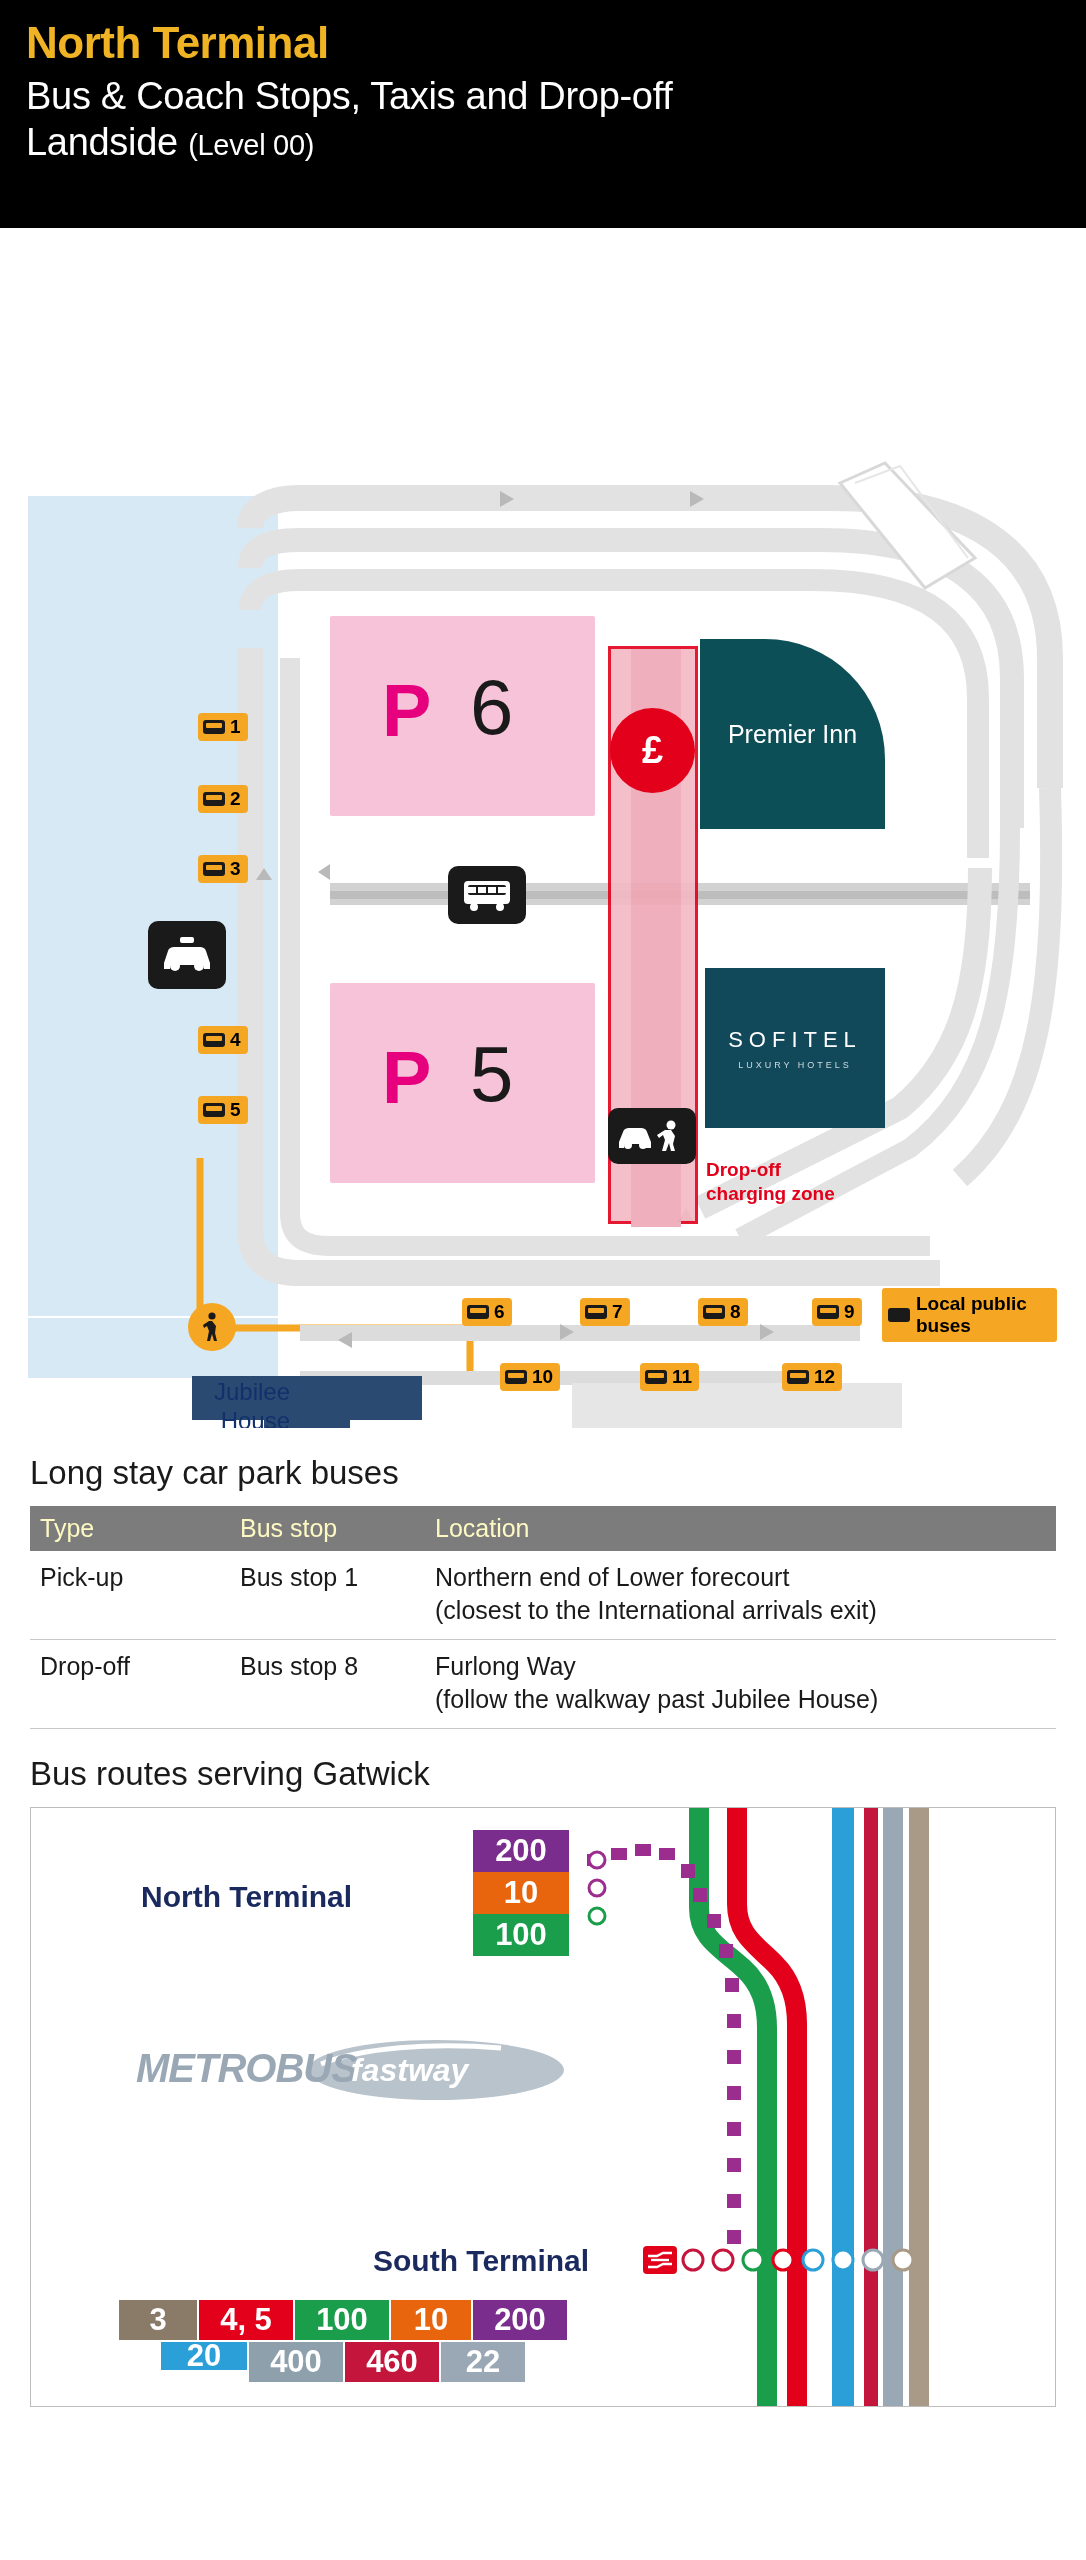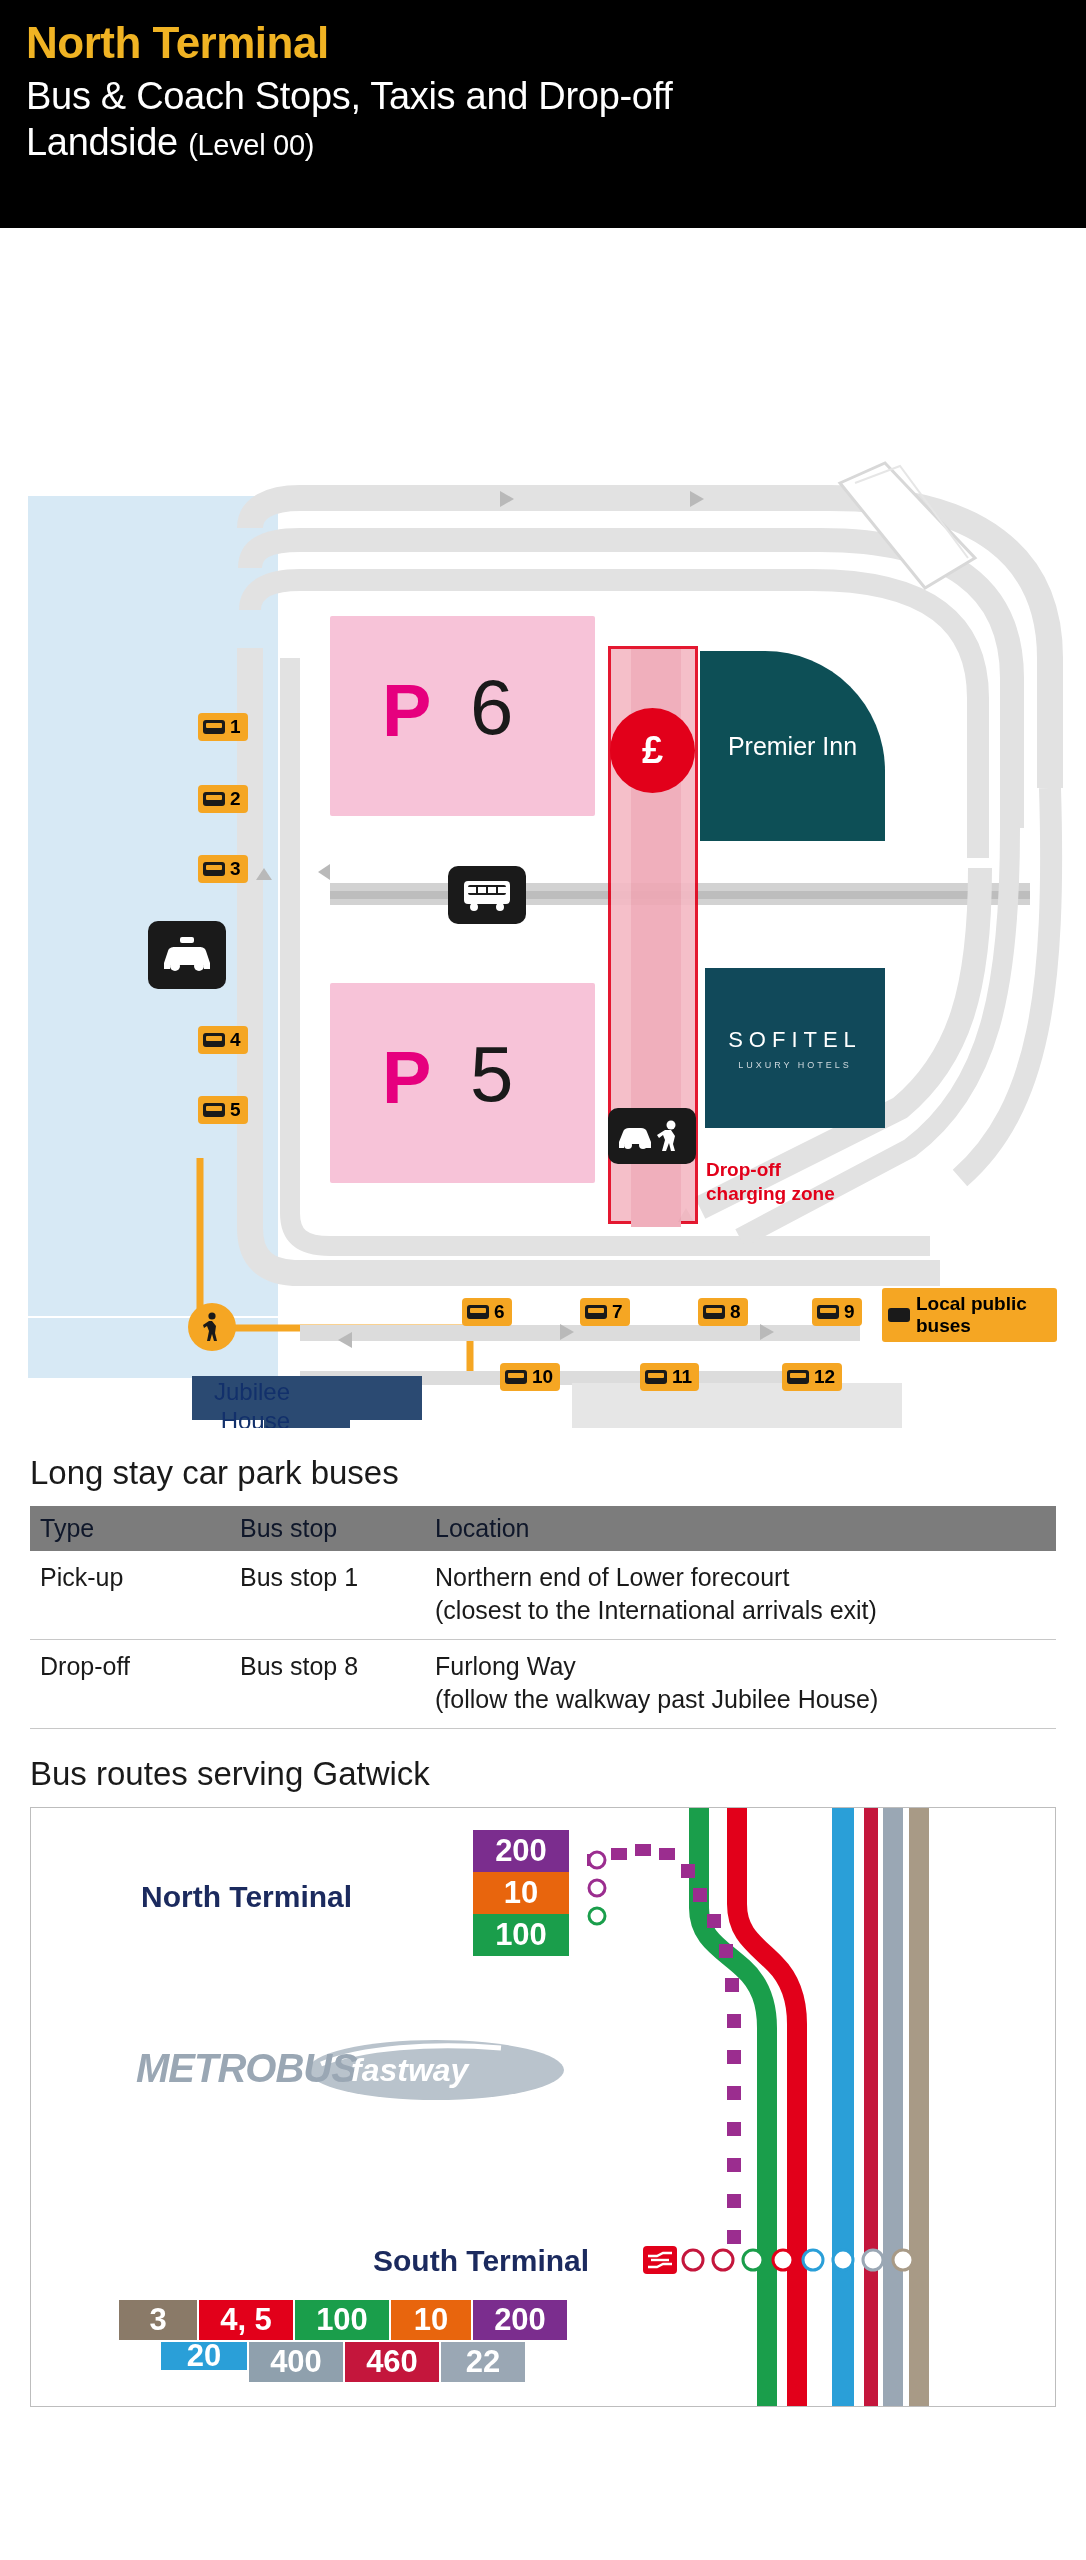--- a/index.html
+++ b/index.html
@@ -189,21 +189,21 @@
     margin: 26px 0 14px 0;
     font-weight: normal;
   }
   table.ls {
     width: 100%;
     border-collapse: collapse;
     font-size: 25px;
   }
   table.ls thead th {
     background: #7c7c7c;
-    color: #0f172a;
+    color: #fef9c3;
     font-weight: normal;
     text-align: left;
     padding: 8px 10px;
     font-size: 25px;
   }
   table.ls tbody td {
     padding: 10px 10px 12px 10px;
     vertical-align: top;
     color: #1a1a1a;
     border-bottom: 1px solid #c8c8c8;
@@ -319,21 +319,21 @@
   <div class="abs carpark" style="left:330px; top:388px; width:265px; height:200px;">
     <span class="p-letter" style="left:52px; top:58px;">P</span>
     <span class="p-num" style="left:140px; top:52px;">6</span>
   </div>
 
   <div class="abs carpark" style="left:330px; top:755px; width:265px; height:200px;">
     <span class="p-letter" style="left:52px; top:58px;">P</span>
     <span class="p-num" style="left:140px; top:52px;">5</span>
   </div>
 
-  <div class="abs premier" style="left:700px; top:423px; width:185px; height:190px;">
+  <div class="abs premier" style="left:700px; top:411px; width:185px; height:190px;">
     <span>Premier Inn</span>
   </div>
 
   <div class="abs sofitel" style="left:705px; top:740px; width:180px; height:160px;text-align:right;">
     <span class="nm">SOFITEL</span>
     <span class="sub">LUXURY HOTELS</span>
   </div>
 
   <div class="abs dropoff-zone" style="left:608px; top:418px; width:90px; height:578px;">
     <div class="abs dropoff-zone-inner" style="left:20px; top:0px; width:50px; height:578px;"></div>

